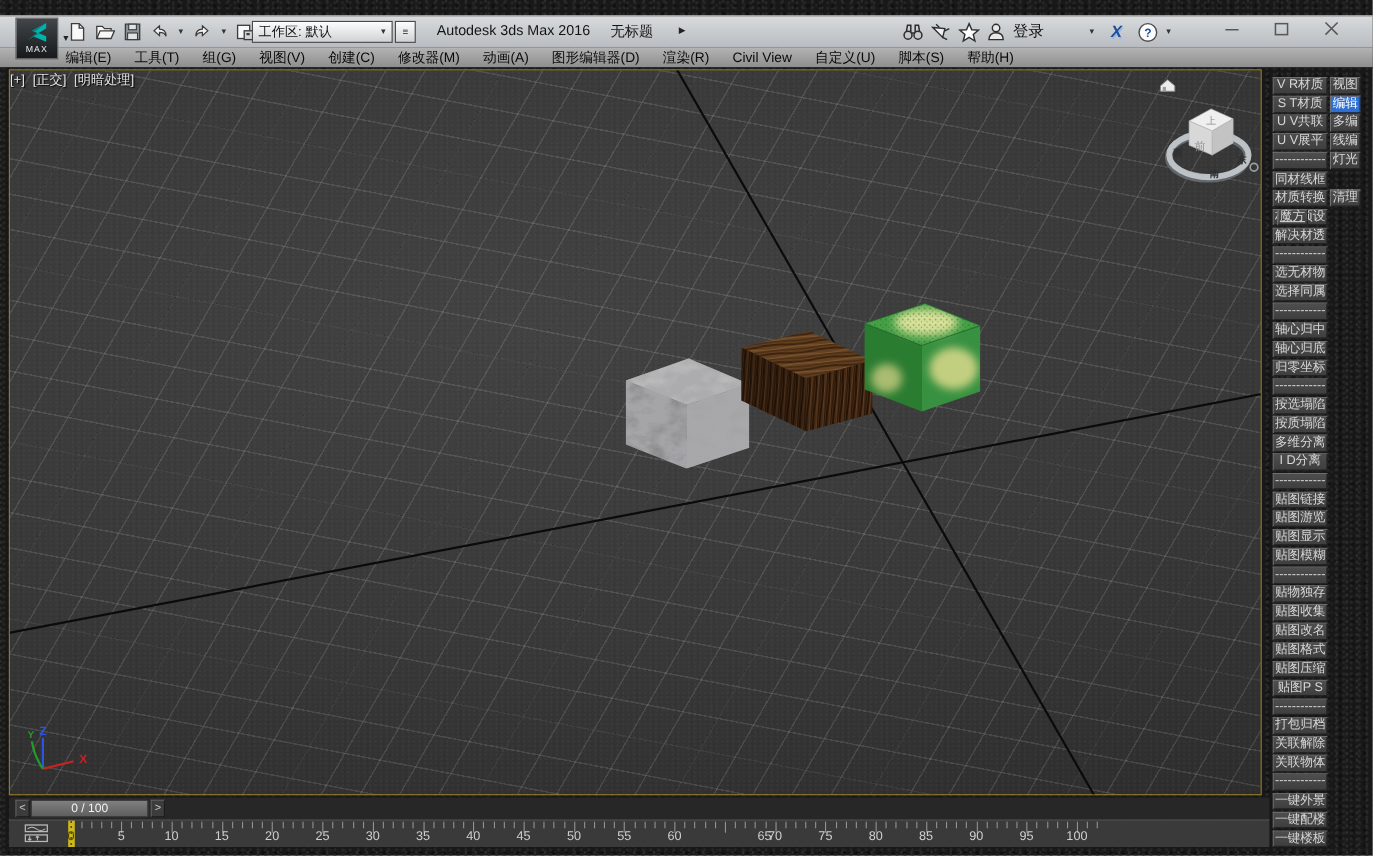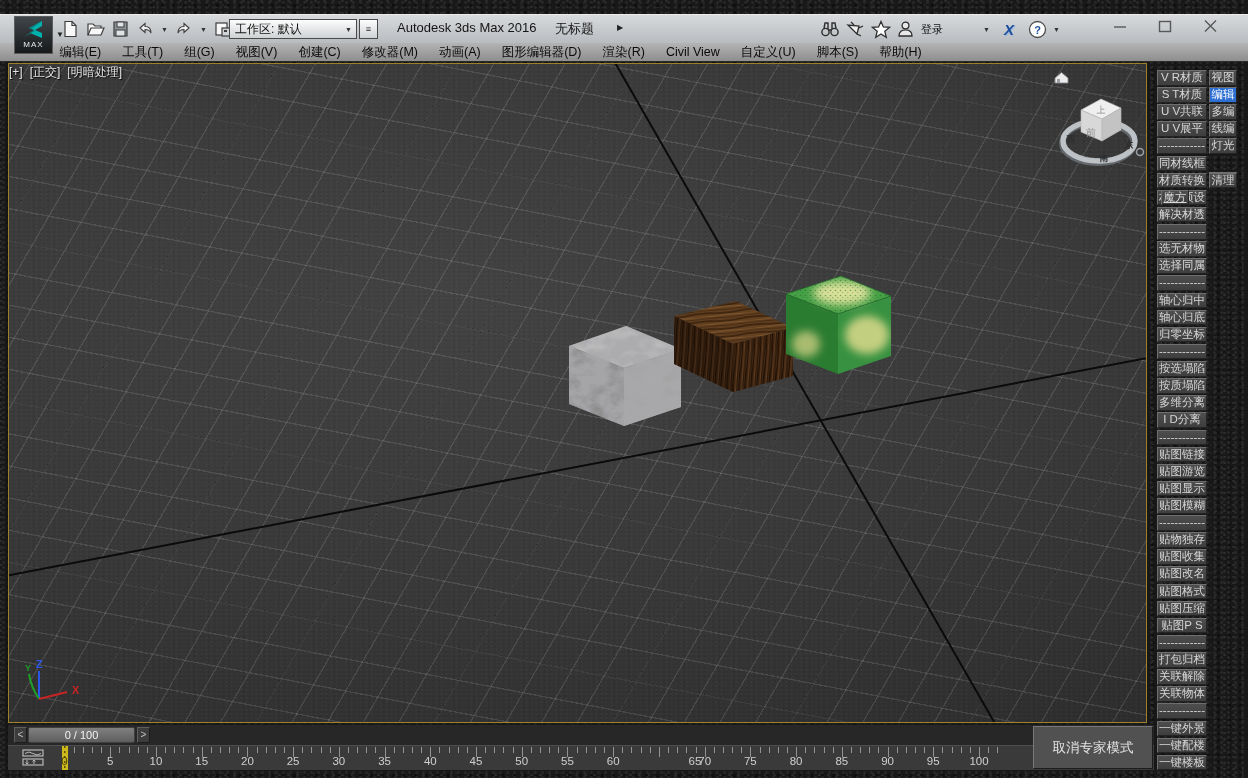--- a/index.html
+++ b/index.html
@@ -33,21 +33,21 @@
   #workspace .wcaret { margin-left:auto; padding-right:4px; font-size:7px; color:#333; }
   #wsbtn { left:359px; top:19px; width:19px; height:20px; background:linear-gradient(#fdfdfd,#cfd2d4);
     border:1px solid #4a4a4a; color:#222; font-size:9px; text-align:center; line-height:18px; }
   #apptitle { left:397px; top:20px; font-size:13px; color:#141414; }
   #doctitle { left:555px; top:20px; font-size:13px; color:#141414; }
   #searcharrow { left:617px; top:23px; font-size:8px; color:#222; }
   #searchbox { left:627px; top:18px; width:186px; height:22px; background:#fff;
     border:1px solid #1a1a1a; font-size:12px; color:#777; font-style:italic;
     display:flex; align-items:center; padding-left:5px; }
   .tr-icons { left:820px; top:17px; height:24px; display:flex; align-items:center; gap:6px; }
-  #login-label { font-size:11px; color:#111; margin-left:1px; }
+  #login-label { font-size:14px; color:#111; margin-left:1px; }
   .drop { font-size:7px; color:#333; }
   #xlogo { font-weight:bold; font-size:15px; color:#1d4f9c; font-style:italic;
     text-shadow:1px 1px 0 #9db8dd; letter-spacing:-2px; }
   #winbtns { left:1113px; top:19px; display:flex; gap:31px; align-items:center; }
   
   #menubar { left:0px; top:43px; width:1248px; height:19px;
     background:linear-gradient(#b4b4b4,#8e8e8e); border-bottom:1px solid #2a2a2a;
     display:flex; align-items:center; padding-left:49px; }
   .menu-item { font-size:12.5px; color:#0a0a0a; padding:0 10.5px; height:19px; line-height:19px; }
   
@@ -491,21 +491,20 @@
       <div class="tick-label" style="left: 605.2px;">60</div>
       <div class="tick-label" style="left: 650.925px; margin-left: 36px;">65</div>
       <div class="tick-label" style="left: 696.65px;">70</div>
       <div class="tick-label" style="left: 742.375px;">75</div>
       <div class="tick-label" style="left: 788.1px;">80</div>
       <div class="tick-label" style="left: 833.825px;">85</div>
       <div class="tick-label" style="left: 879.55px;">90</div>
       <div class="tick-label" style="left: 925.275px;">95</div>
       <div class="tick-label" style="left: 971px;">100</div>
     </div>
-  <div id="expertbtn" class="abs">取消专家模式</div>
 
   <svg id="kicon" class="abs" width="24" height="17" viewBox="0 0 24 17">
     <rect x="1" y="1" width="20" height="6" fill="none" stroke="#b8b8b8" stroke-width="1.2"></rect>
     <path d="M3,4.5 Q7,1.5 11,4.5 T19,4.5" fill="none" stroke="#b8b8b8" stroke-width="1"></path>
     <rect x="1" y="10" width="20" height="6" fill="none" stroke="#b8b8b8" stroke-width="1.2"></rect>
     <path d="M5,11 L5,15 M5,15 L3.5,13.5 M5,15 L6.5,13.5 M12,15 L12,11 M12,11 L10.5,12.5 M12,11 L13.5,12.5" stroke="#b8b8b8" stroke-width="1" fill="none"></path>
   </svg>
 
 </div>
 

